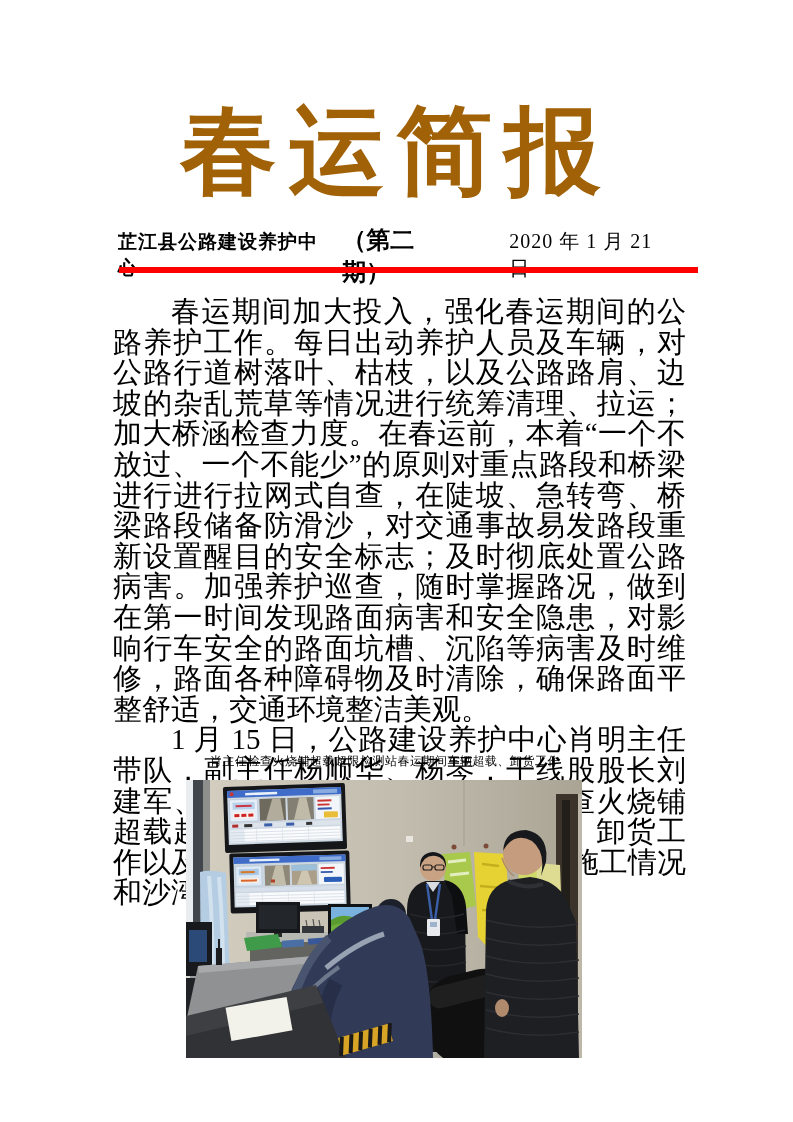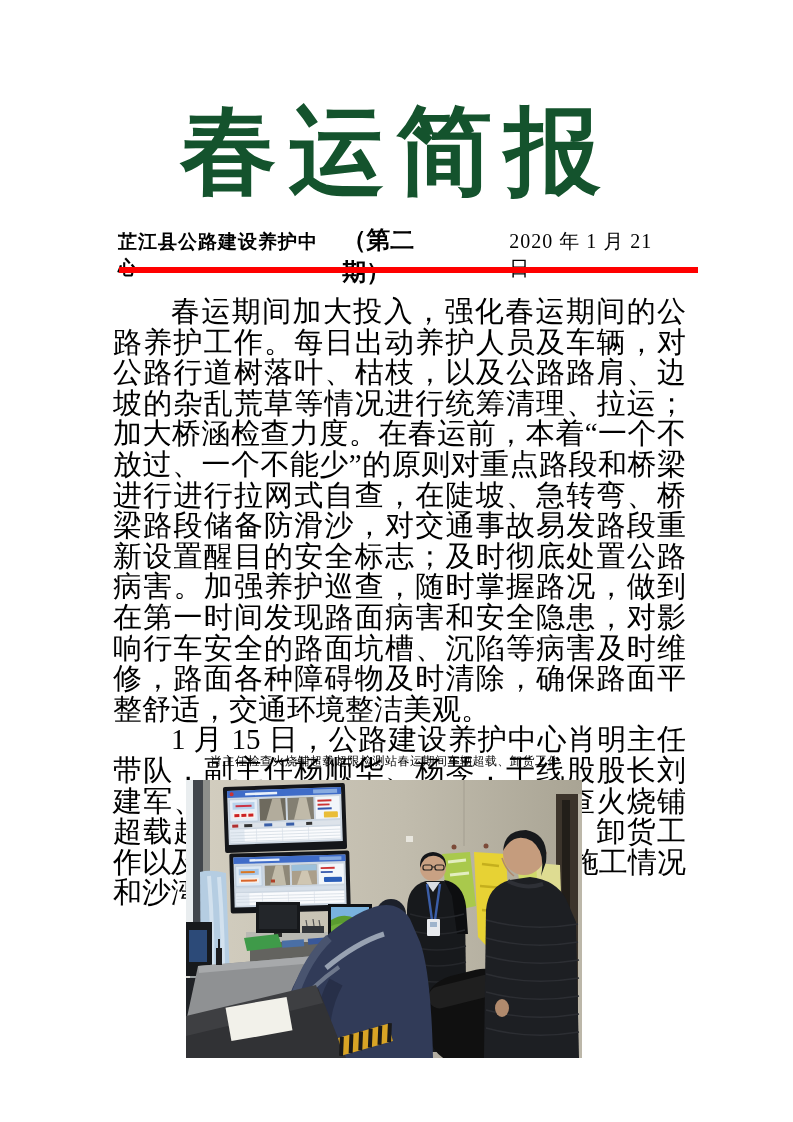--- a/index.html
+++ b/index.html
@@ -47,21 +47,21 @@
     position:absolute;left:186px;top:780px;width:396px;height:278px;
     overflow:hidden;
   }
   .photo-frame svg{display:block;}
 </style>
 </head>
 <body>
 
 <div class="page">
 
-  <div class="doc-title" style="color: #14532d;">春运简报</div>
+  <div class="doc-title" style="color: #a16207;">春运简报</div>
 
   <div class="masthead">
     <span class="org">芷江县公路建设养护中心</span>
     <span class="issue">（第二期）</span>
     <span class="date">2020 年 1 月 21 日</span>
   </div>
 
   <div class="red-rule" style="background: rgb(255, 0, 0);"></div>
 
   <div class="body-text">

